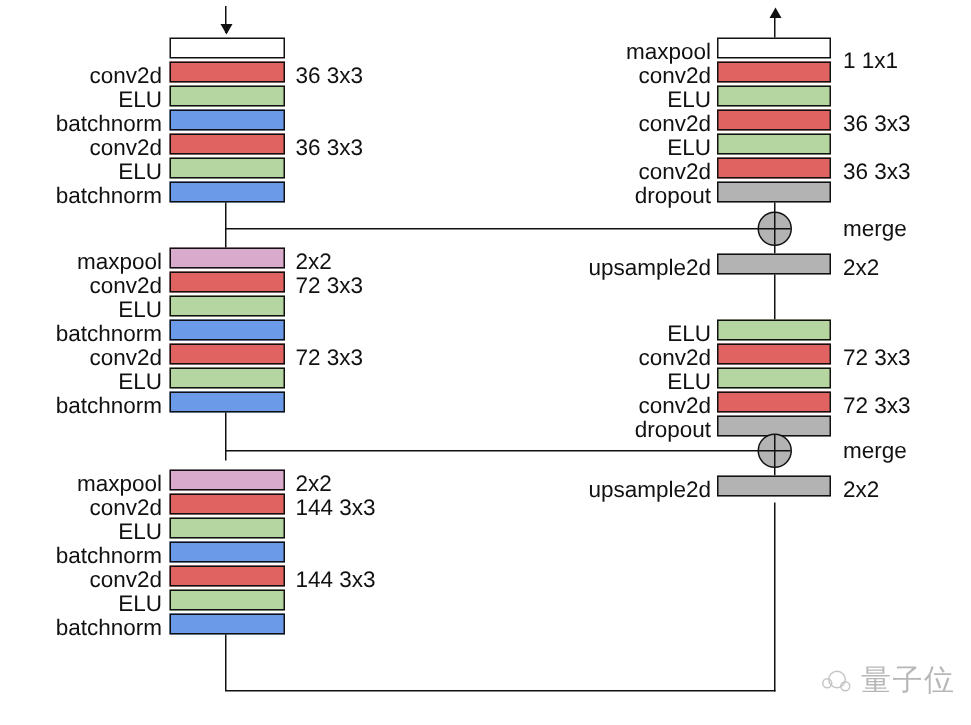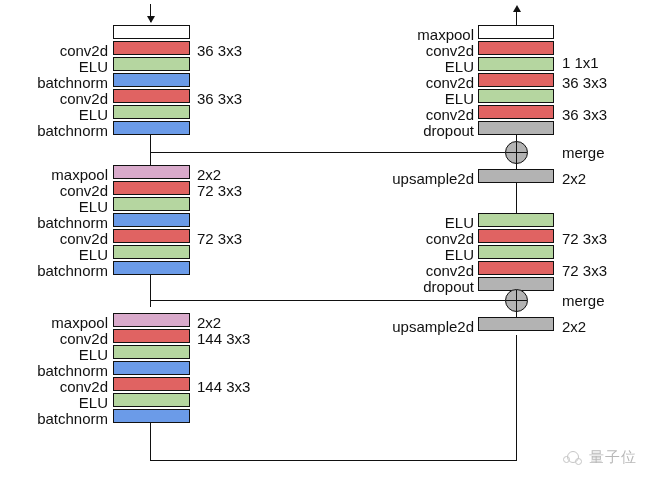--- a/index.html
+++ b/index.html
@@ -25,21 +25,21 @@
   .merge-node::before{left:50%;top:0;width:1px;height:100%;margin-left:-0.5px;}
   .merge-node::after{top:50%;left:0;height:1px;width:100%;margin-top:-0.5px;}
 
   .arrow-head{position:absolute;width:0;height:0;border-left:4px solid transparent;
               border-right:4px solid transparent;}
   .arrow-down{border-top:7px solid #111111;}
   .arrow-up{border-bottom:7px solid #111111;}
 
   #watermark{position:absolute;right:10px;bottom:16px;display:flex;align-items:center;
              gap:7px;opacity:0.42;}
-  #watermark .wm-text{font-size:15px;color:#555555;letter-spacing:1px;
+  #watermark .wm-text{font-size:20px;color:#555555;letter-spacing:1px;
                       font-family:"DejaVu Sans",sans-serif;}
   #watermark .wm-mark{width:19px;height:17px;position:relative;}
   #watermark .wm-mark i{position:absolute;display:block;border:1px solid #777777;
                         border-radius:50%;}
   .wm-a{left:4px;top:2px;width:10px;height:10px;}
   .wm-b{left:0px;top:7px;width:5px;height:5px;}
   .wm-c{left:12px;top:9px;width:5px;height:5px;}
 </style>
 </head>
 <body>
@@ -132,21 +132,21 @@
   <div class="wire wire-v" style="left:516px;top:335px;height:126px;"></div>
 
   <div class="wire wire-v" style="left:516px;top:10px;height:16px;"></div>
   <div class="arrow-head arrow-up" style="left:513px;top:5px;"></div>
 
   <div class="layer-block" style="left:478px;top:25px;width:76px;height:14px;background:#ffffff;"></div>
   <div class="layer-label" style="left:378px;top:27px;width:96px;">maxpool</div>
 
   <div class="layer-block" style="left:478px;top:41px;width:76px;height:14px;background:#e06362;"></div>
   <div class="layer-label" style="left:378px;top:43px;width:96px;">conv2d</div>
-  <div class="layer-note" style="left:562px;top:55px;">1   1x1</div>
+  <div class="layer-note" style="left:562px;top:33px;">1   1x1</div>
 
   <div class="layer-block" style="left:478px;top:57px;width:76px;height:14px;background:#b5d6a0;"></div>
   <div class="layer-label" style="left:378px;top:59px;width:96px;">ELU</div>
 
   <div class="layer-block" style="left:478px;top:73px;width:76px;height:14px;background:#e06362;"></div>
   <div class="layer-label" style="left:378px;top:75px;width:96px;">conv2d</div>
   <div class="layer-note" style="left:562px;top:75px;">36 3x3</div>
 
   <div class="layer-block" style="left:478px;top:89px;width:76px;height:14px;background:#b5d6a0;"></div>
   <div class="layer-label" style="left:378px;top:91px;width:96px;">ELU</div>

